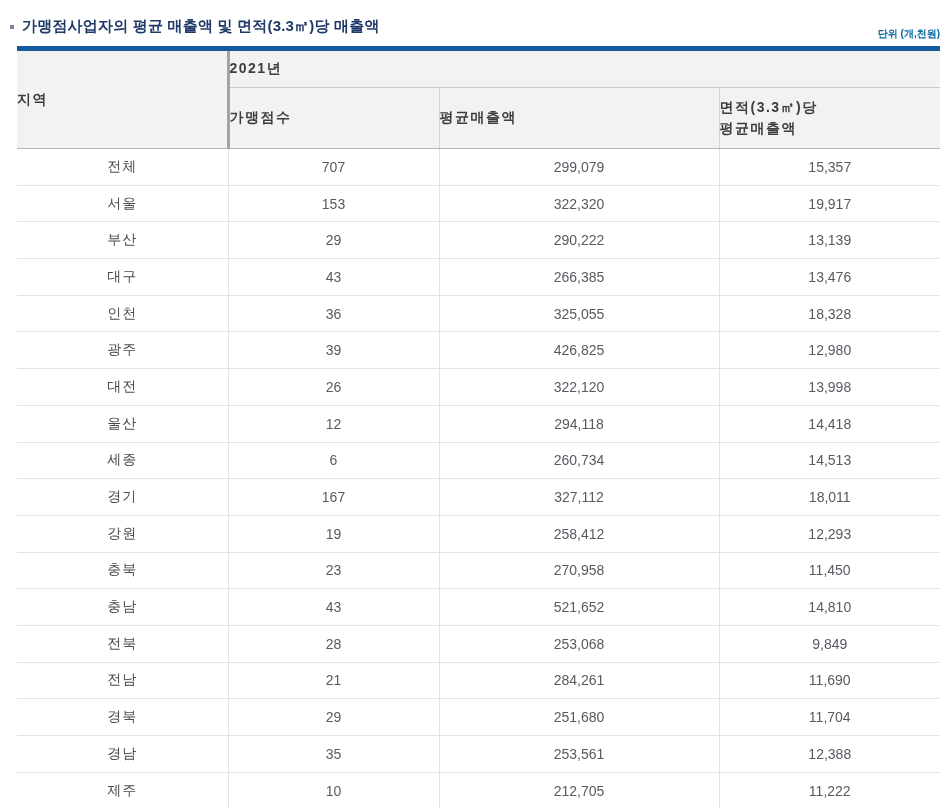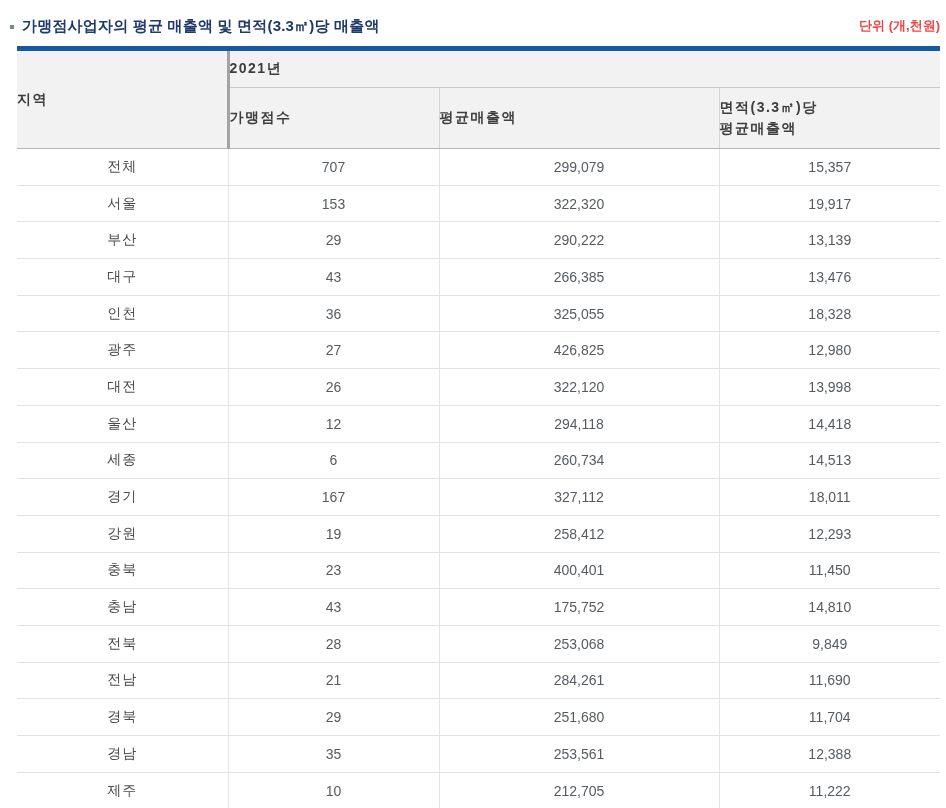--- a/index.html
+++ b/index.html
@@ -12,21 +12,21 @@
     position: relative;
     width: 946px;
     height: 808px;
     background: #ffffff;
     overflow: hidden;
   }
   
   .topbar {
     display: flex;
     justify-content: space-between;
-    align-items: flex-start;
+    align-items: flex-end;
     padding: 17px 6px 0 10px;
     height: 24px;
   }
   .title-wrap {
     display: flex;
     align-items: center;
     align-self: flex-start;
   }
   .bullet {
     display: inline-block;
@@ -35,23 +35,23 @@
     background: #7a8499;
     margin-right: 8px;
   }
   .page-title {
     font-size: 15px;
     font-weight: bold;
     color: #1f3a68;
     letter-spacing: 0.2px;
   }
   .unit-label {
-    font-size: 13px;
+    font-size: 10px;
     font-weight: bold;
-    color: #ef4444;
+    color: #0369a1;
   }
   
   table.data-table {
     margin: 5px 0 0 17px;
     width: 923px;
     border-collapse: collapse;
     table-layout: fixed;
     border-top: 5px solid #155a9e;
     border-bottom: 2px solid #adadad;
   }
@@ -166,21 +166,21 @@
 
     <tr>
       <td>인천</td>
       <td>36</td>
       <td>325,055</td>
       <td>18,328</td>
     </tr>
 
     <tr>
       <td>광주</td>
-      <td>27</td>
+      <td>39</td>
       <td>426,825</td>
       <td>12,980</td>
     </tr>
 
     <tr>
       <td>대전</td>
       <td>26</td>
       <td>322,120</td>
       <td>13,998</td>
     </tr>
@@ -209,28 +209,28 @@
     <tr>
       <td>강원</td>
       <td>19</td>
       <td>258,412</td>
       <td>12,293</td>
     </tr>
 
     <tr>
       <td>충북</td>
       <td>23</td>
-      <td>400,401</td>
+      <td>270,958</td>
       <td>11,450</td>
     </tr>
 
     <tr>
       <td>충남</td>
       <td>43</td>
-      <td>175,752</td>
+      <td>521,652</td>
       <td>14,810</td>
     </tr>
 
     <tr>
       <td>전북</td>
       <td>28</td>
       <td>253,068</td>
       <td>9,849</td>
     </tr>
 

